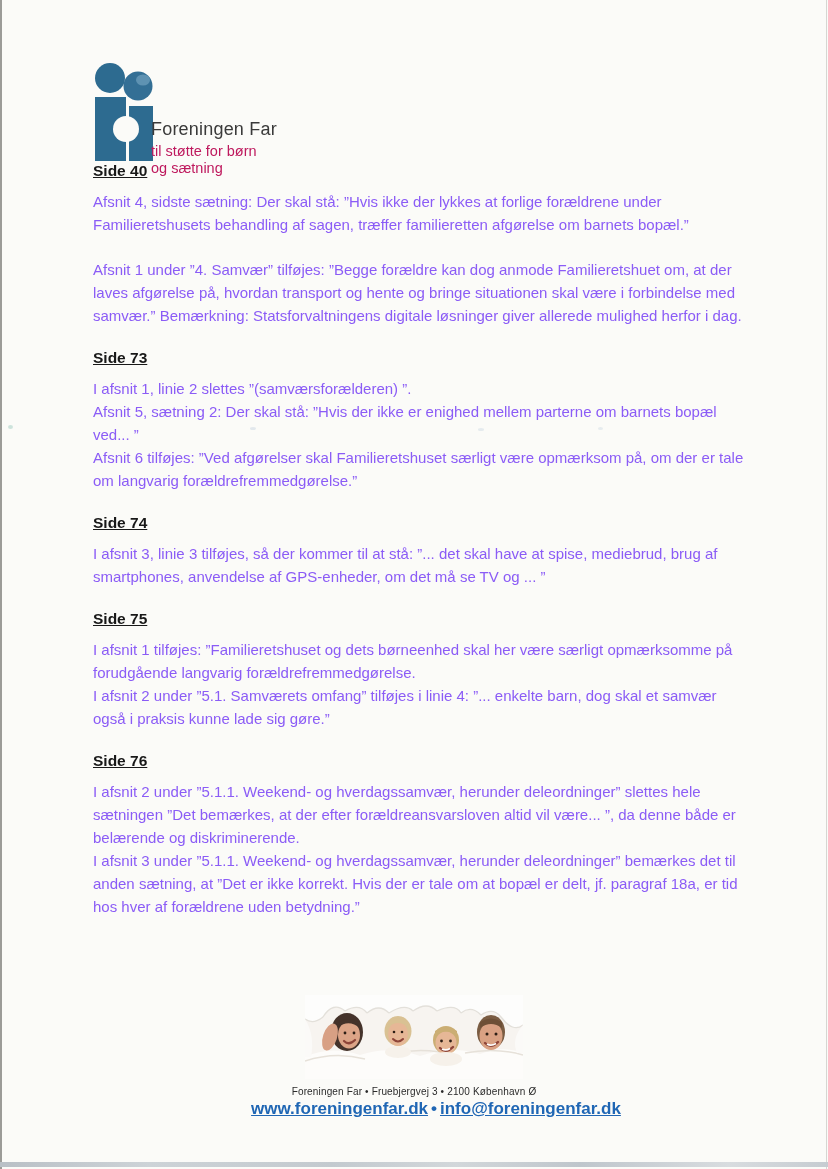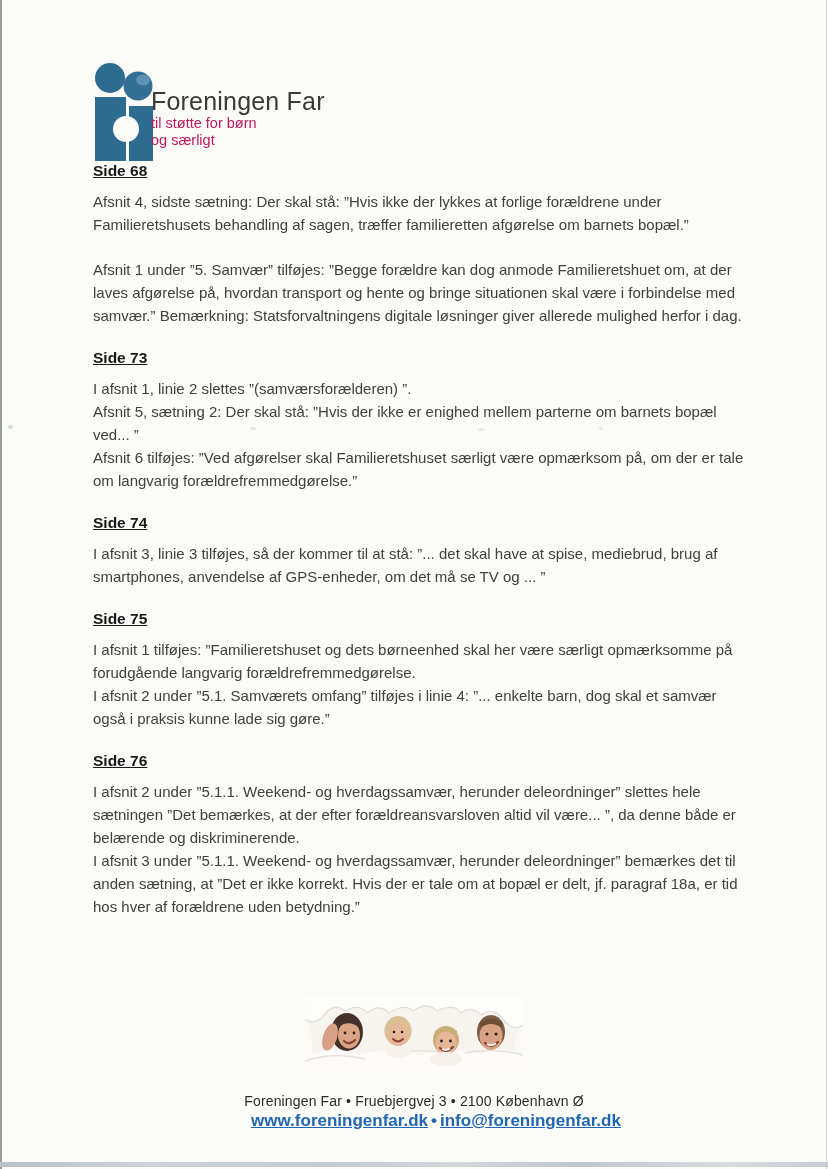--- a/index.html
+++ b/index.html
@@ -12,37 +12,37 @@
   
   .scan-edge-left{position:absolute;left:0;top:0;bottom:0;width:2px;background:#7c7c78;opacity:.75;}
   .scan-edge-right{position:absolute;right:1px;top:0;bottom:0;width:1px;background:#d6d6d2;}
   .scan-bar-bottom{position:absolute;left:0;right:0;bottom:2px;height:5px;
     background:linear-gradient(90deg,#b9c0c6 0%,#cdd3d7 18%,#c3cacf 40%,#d2d7da 55%,#bfc6cc 70%,#d8dcdf 88%,#c6ccd1 100%);}
   .scan-speck{position:absolute;border-radius:50%;}
   
   .logo-block{position:absolute;left:93px;top:62px;width:330px;height:100px;}
   .logo-mark{position:absolute;left:2px;top:1px;}
   .logo-text{position:absolute;left:58px;top:27px;white-space:nowrap;}
-  .logo-title{font-size:25px;color:#3a3a3a;letter-spacing:.2px;line-height:24px;}
+  .logo-title{font-size:18px;color:#3a3a3a;letter-spacing:.2px;line-height:24px;margin-top:28px;}
   .logo-tagline{font-size:14.5px;color:#be185d;line-height:16.5px;margin-top:2px;}
   
   .doc{position:absolute;left:93px;top:162px;width:660px;}
   .doc-section{margin-top:22px;}
   .side-heading{
     font-size:15.5px;font-weight:bold;text-decoration:underline;
     margin:0;color:#181818;line-height:18px;
   }
   .doc-par{
-    font-size:15px;line-height:23px;margin:10px 0 0 0;color:#404040;
+    font-size:15px;line-height:23px;margin:10px 0 0 0;color:#8b5cf6;
   }
   .doc-par + .doc-par{margin-top:0;}
   
   .footer{position:absolute;left:0;top:995px;width:828px;text-align:center;}
   .family-photo{display:inline-block;width:218px;height:84px;}
-  .footer-address{font-size:14px;color:#2b2b2b;margin-top:10px;letter-spacing:.15px;}
+  .footer-address{font-size:10px;color:#2b2b2b;margin-top:3px;letter-spacing:.15px;}
   .footer-links{font-size:17px;margin-top:2px;font-weight:bold;color:#1f66b4;padding-left:44px;}
   .footer-links a{color:#1f66b4;text-decoration:underline;cursor:pointer;}
   .footer-links .dot{text-decoration:none;margin:0 3px;}
 </style>
 </head>
 <body>
 
 <div class="scan-edge-left"></div>
 <div class="scan-edge-right"></div>
 <div class="scan-bar-bottom"></div>
@@ -58,33 +58,33 @@
       <rect x="0" y="34" width="31" height="64" fill="#2d6b90"></rect>
       <circle cx="43" cy="23" r="14.5" fill="#336f95"></circle>
       <ellipse cx="48" cy="17" rx="7" ry="5.5" fill="#6699b7" opacity="0.85"></ellipse>
       <rect x="34" y="43" width="24" height="55" fill="#2d6b90"></rect>
       <circle cx="31" cy="66" r="13" fill="#fbfbf8"></circle>
     </svg>
   </div>
   <div class="logo-text">
     <div class="logo-title">Foreningen Far</div>
     <div class="logo-tagline">til støtte for børn</div>
-    <div class="logo-tagline" style="margin-top:0;">og særligt</div>
+    <div class="logo-tagline" style="margin-top:0;">og sætning</div>
   </div>
 </div>
 
 <div class="doc">
 
   <div class="doc-section" style="margin-top:0;">
-    <h2 class="side-heading">Side 68</h2>
+    <h2 class="side-heading">Side 40</h2>
     <p class="doc-par">Afsnit 4, sidste sætning: Der skal stå: ”Hvis ikke der lykkes at forlige forældrene under Familieretshusets behandling af sagen, træffer familieretten afgørelse om barnets bopæl.”</p>
   </div>
 
   <div class="doc-section">
-    <p class="doc-par">Afsnit 1 under ”5. Samvær” tilføjes: ”Begge forældre kan dog anmode Familieretshuet om, at der laves afgørelse på, hvordan transport og hente og bringe situationen skal være i forbindelse med samvær.” Bemærkning: Statsforvaltningens digitale løsninger giver allerede mulighed herfor i dag.</p>
+    <p class="doc-par">Afsnit 1 under ”4. Samvær” tilføjes: ”Begge forældre kan dog anmode Familieretshuet om, at der laves afgørelse på, hvordan transport og hente og bringe situationen skal være i forbindelse med samvær.” Bemærkning: Statsforvaltningens digitale løsninger giver allerede mulighed herfor i dag.</p>
   </div>
 
   <div class="doc-section">
     <h2 class="side-heading">Side 73</h2>
     <p class="doc-par">I afsnit 1, linie 2 slettes ”(samværsforælderen) ”.</p>
     <p class="doc-par">Afsnit 5, sætning 2: Der skal stå: ”Hvis der ikke er enighed mellem parterne om barnets bopæl ved... ”</p>
     <p class="doc-par">Afsnit 6 tilføjes: ”Ved afgørelser skal Familieretshuset særligt være opmærksom på, om der er tale om langvarig forældrefremmedgørelse.”</p>
   </div>
 
   <div class="doc-section">

